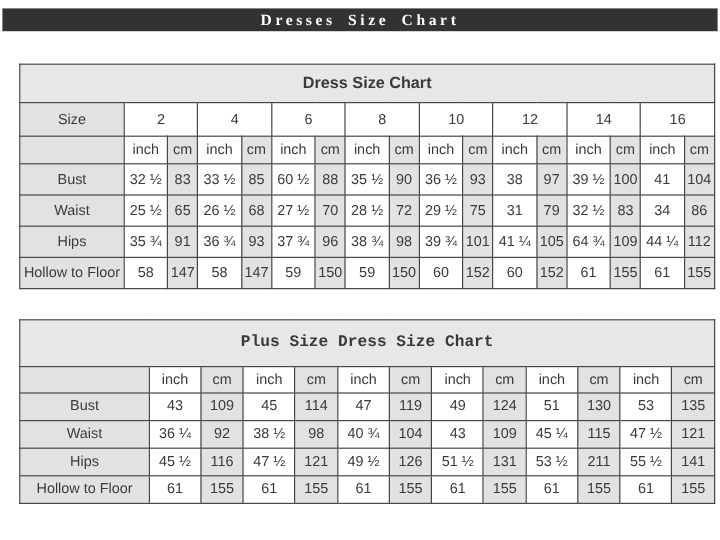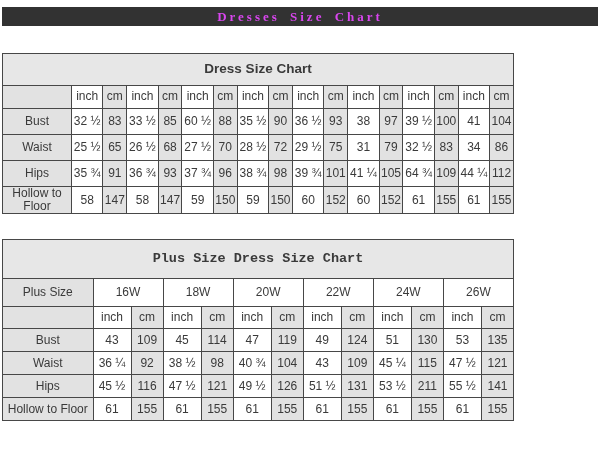--- a/index.html
+++ b/index.html
@@ -11,33 +11,33 @@
     width: 600px;
     height: 450px;
     overflow: hidden;
     font-family: "Liberation Sans", sans-serif;
     color: #3a3a3a;
   }
   .topbar {
     margin: 7px 2px 0 2px;
     height: 19px;
     background: #323232;
-    color: #d946ef;
+    color: #ffffff;
     text-align: center;
     font-family: "Liberation Serif", serif;
     font-weight: bold;
     font-size: 13px;
     line-height: 19px;
     letter-spacing: 3px;
     word-spacing: 4px;
   }
   table.chart {
     border-collapse: collapse;
-    width: 512px;
-    margin-left: 2px;
+    width: 580px;
+    margin-left: 16px;
     color: #3a3a3a;
   }
   table.chart th, table.chart td {
     border: 1px solid #474747;
     font-weight: normal;
     text-align: center;
     vertical-align: middle;
     font-size: 12px;
     padding: 0;
     line-height: 1.1;
@@ -75,20 +75,31 @@
 
 <div class="topbar">
   <span>Dresses Size Chart</span>
 </div>
 
 <table class="chart" id="t1">
   <thead>
     <tr class="title-row">
       <th class="title" colspan="17">Dress Size Chart</th>
     </tr>
+    <tr class="size-row">
+      <th class="lbl">Size</th>
+    <th colspan="2" class="size">2</th>
+        <th colspan="2" class="size">4</th>
+        <th colspan="2" class="size">6</th>
+        <th colspan="2" class="size">8</th>
+        <th colspan="2" class="size">10</th>
+        <th colspan="2" class="size">12</th>
+        <th colspan="2" class="size">14</th>
+        <th colspan="2" class="size">16</th>
+      </tr>
     <tr class="unit-row">
       <th class="lbl"></th>
     <th class="unit-inch">inch</th>
         <th class="unit-cm">cm</th>
         <th class="unit-inch">inch</th>
         <th class="unit-cm">cm</th>
         <th class="unit-inch">inch</th>
         <th class="unit-cm">cm</th>
         <th class="unit-inch">inch</th>
         <th class="unit-cm">cm</th>
@@ -180,29 +191,20 @@
         <td class="cm">155</td>
       </tr>
     </tbody>
 </table>
 
 <table class="chart" id="t2">
   <thead>
     <tr class="title-row">
       <th class="title" colspan="13">Plus Size Dress Size Chart</th>
     </tr>
-    <tr class="size-row">
-      <th class="lbl">Plus Size</th>
-    <th colspan="2" class="size">16W</th>
-        <th colspan="2" class="size">18W</th>
-        <th colspan="2" class="size">20W</th>
-        <th colspan="2" class="size">22W</th>
-        <th colspan="2" class="size">24W</th>
-        <th colspan="2" class="size">26W</th>
-      </tr>
     <tr class="unit-row">
       <th class="lbl"></th>
     <th class="unit-inch">inch</th>
         <th class="unit-cm">cm</th>
         <th class="unit-inch">inch</th>
         <th class="unit-cm">cm</th>
         <th class="unit-inch">inch</th>
         <th class="unit-cm">cm</th>
         <th class="unit-inch">inch</th>
         <th class="unit-cm">cm</th>

